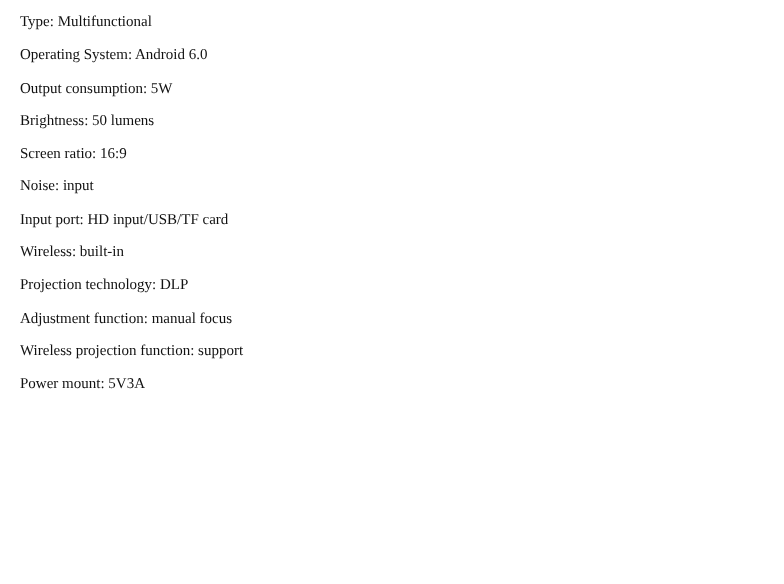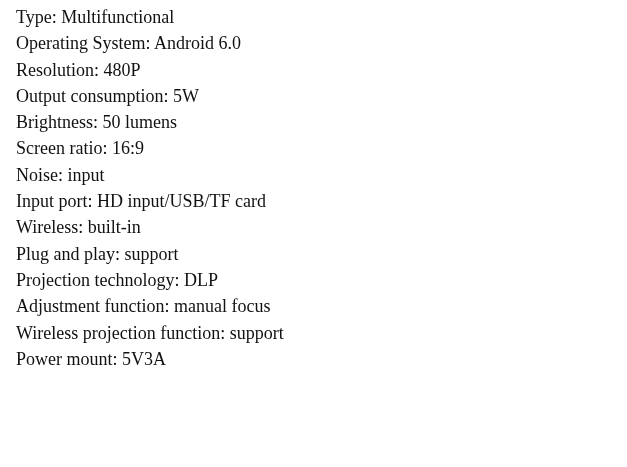--- a/index.html
+++ b/index.html
@@ -11,39 +11,37 @@
     width: 627px;
     height: 467px;
     overflow: hidden;
   }
   .spec-sheet {
     box-sizing: border-box;
     width: 627px;
     height: 461px;
     padding: 4px 10px 0 16px;
     font-family: "Liberation Serif", serif;
-    font-size: 18px;
+    font-size: 12px;
     line-height: 26.3px;
     color: #111111;
   }
   .spec-line {
     white-space: pre;
   }
 </style>
 </head>
 <body>
 
 <div class="spec-sheet">
   <div class="spec-line">Type: Multifunctional</div>
   <div class="spec-line">Operating System: Android 6.0</div>
-  <div class="spec-line">Resolution: 480P</div>
   <div class="spec-line">Output consumption: 5W</div>
   <div class="spec-line">Brightness: 50 lumens</div>
   <div class="spec-line">Screen ratio: 16:9</div>
   <div class="spec-line">Noise: input</div>
   <div class="spec-line">Input port: HD input/USB/TF card</div>
   <div class="spec-line">Wireless: built-in</div>
-  <div class="spec-line">Plug and play: support</div>
   <div class="spec-line">Projection technology: DLP</div>
   <div class="spec-line">Adjustment function: manual focus</div>
   <div class="spec-line">Wireless projection function: support</div>
   <div class="spec-line">Power mount: 5V3A</div>
 </div>
 
 </body></html>

